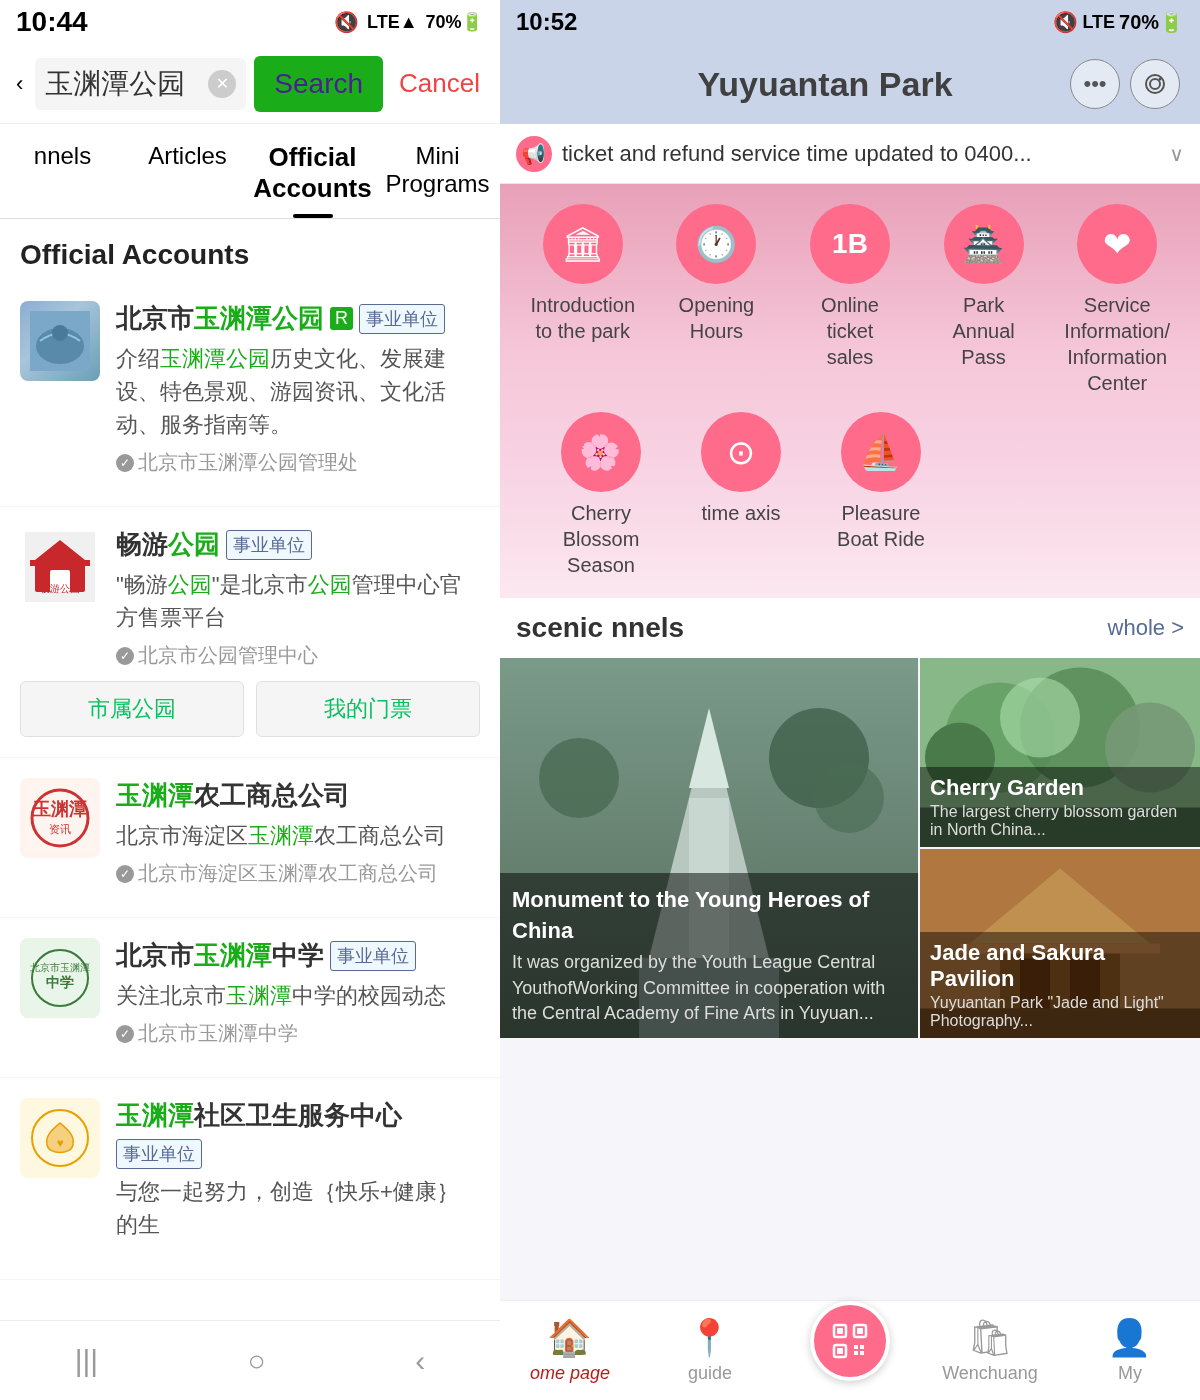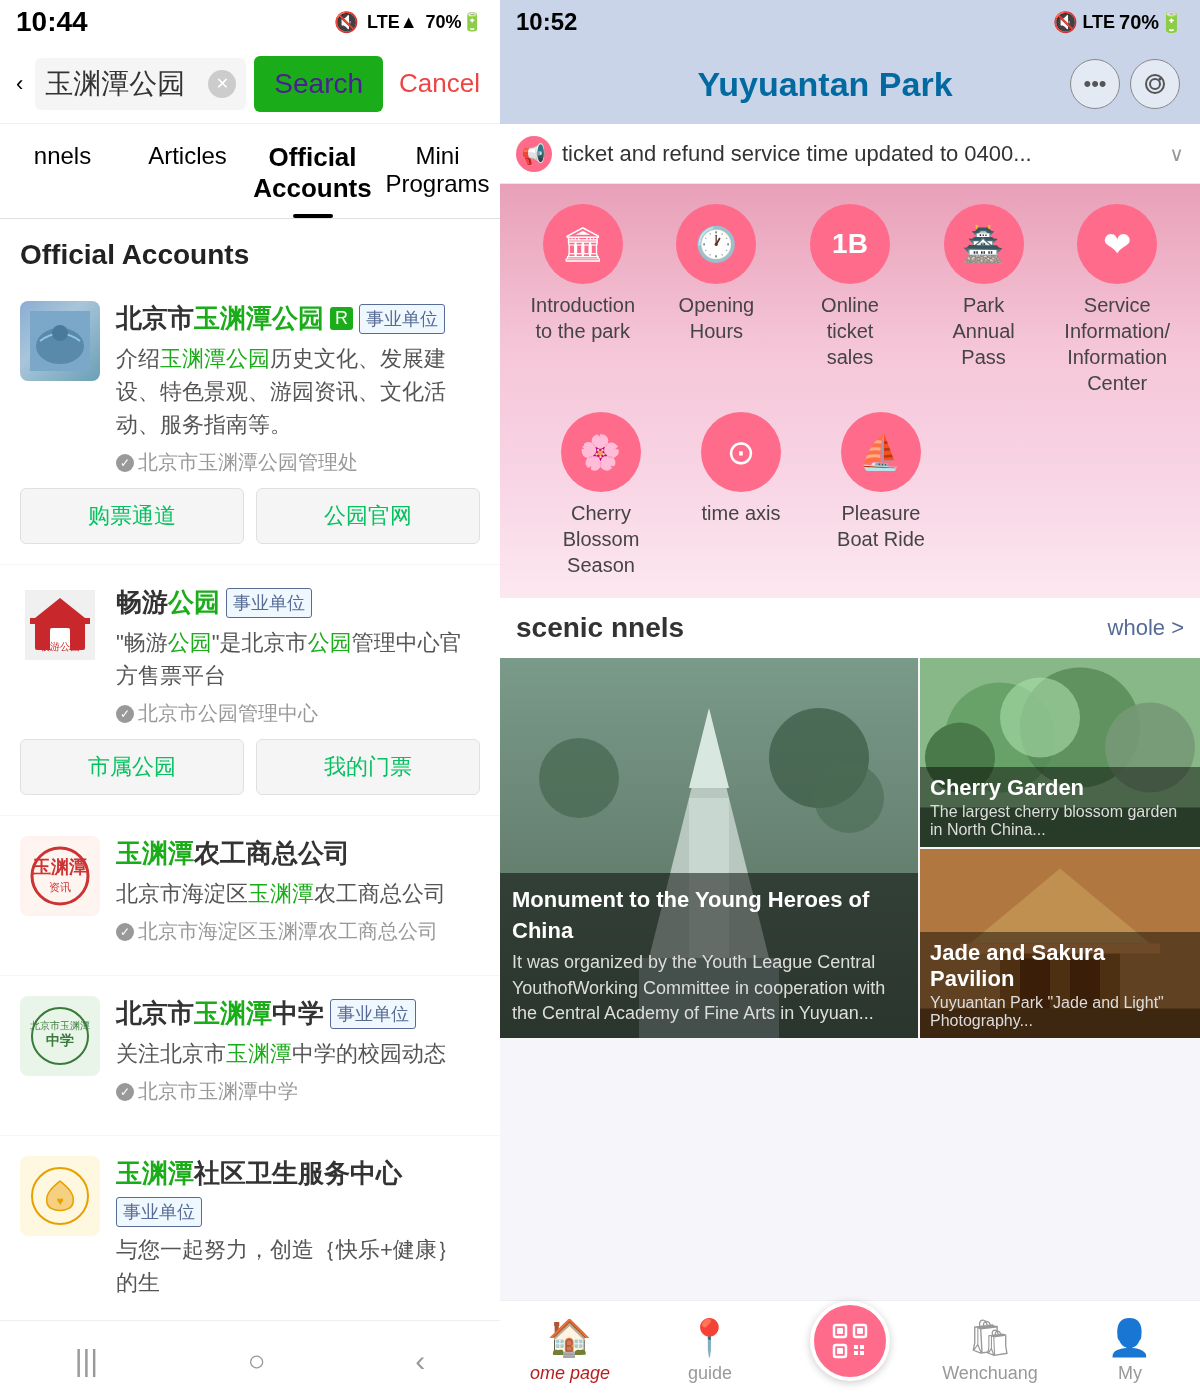--- a/index.html
+++ b/index.html
@@ -329,21 +329,21 @@
       height: 80px;
       display: flex;
       align-items: center;
       justify-content: space-between;
       padding: 0 20px;
     }
 
     .park-title {
       font-size: 34px;
       font-weight: 700;
-      color: #0369a1;
+      color: #404040;
       text-align: center;
       flex: 1;
     }
 
     .header-btns {
       display: flex;
       gap: 10px;
     }
 
     .hdr-btn {
@@ -680,24 +680,20 @@
             <span class="badge-type">事业单位</span>
           </div>
           <div class="account-desc">
             介绍<span style="color:#1aad19">玉渊潭公园</span>历史文化、发展建设、特色景观、游园资讯、文化活动、服务指南等。
           </div>
           <div class="account-org">
             <div class="verify-icon">✓</div>
             <span>北京市玉渊潭公园管理处</span>
           </div>
         </div>
-      </div>
-      <div class="account-buttons">
-        <div class="acc-btn">购票通道</div>
-        <div class="acc-btn">公园官网</div>
       </div>
     </div>
 
     <div class="account-item">
       <div class="account-header">
         <div class="account-avatar">
           <div class="changyou-logo">
             <svg width="70" height="70" viewBox="0 0 70 70">
               <rect x="0" y="0" width="70" height="70" fill="#f0f0f0"></rect>
               <rect x="10" y="30" width="50" height="30" fill="#c8282c" rx="2"></rect>

